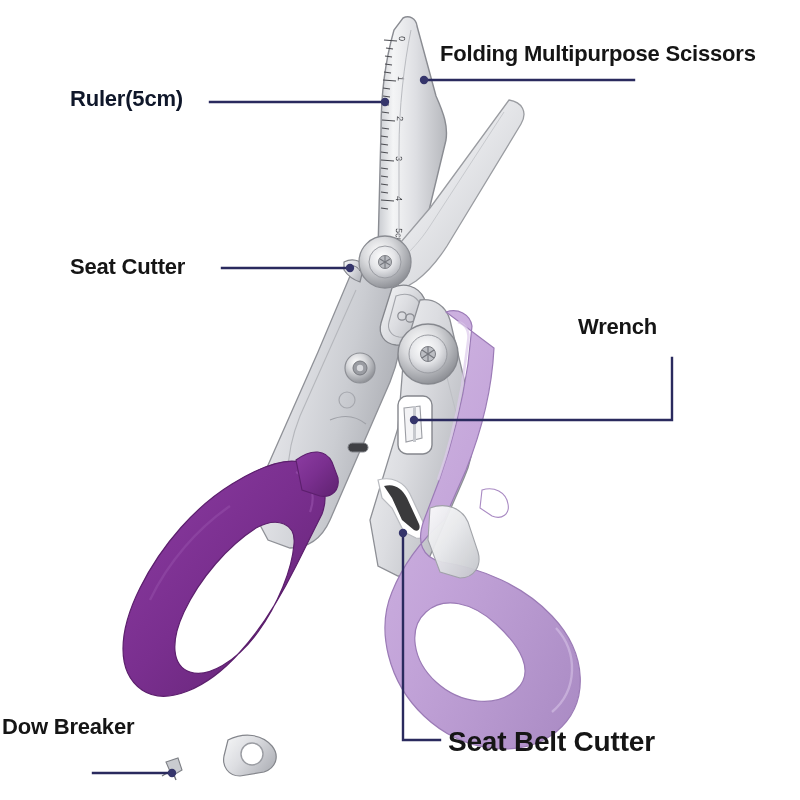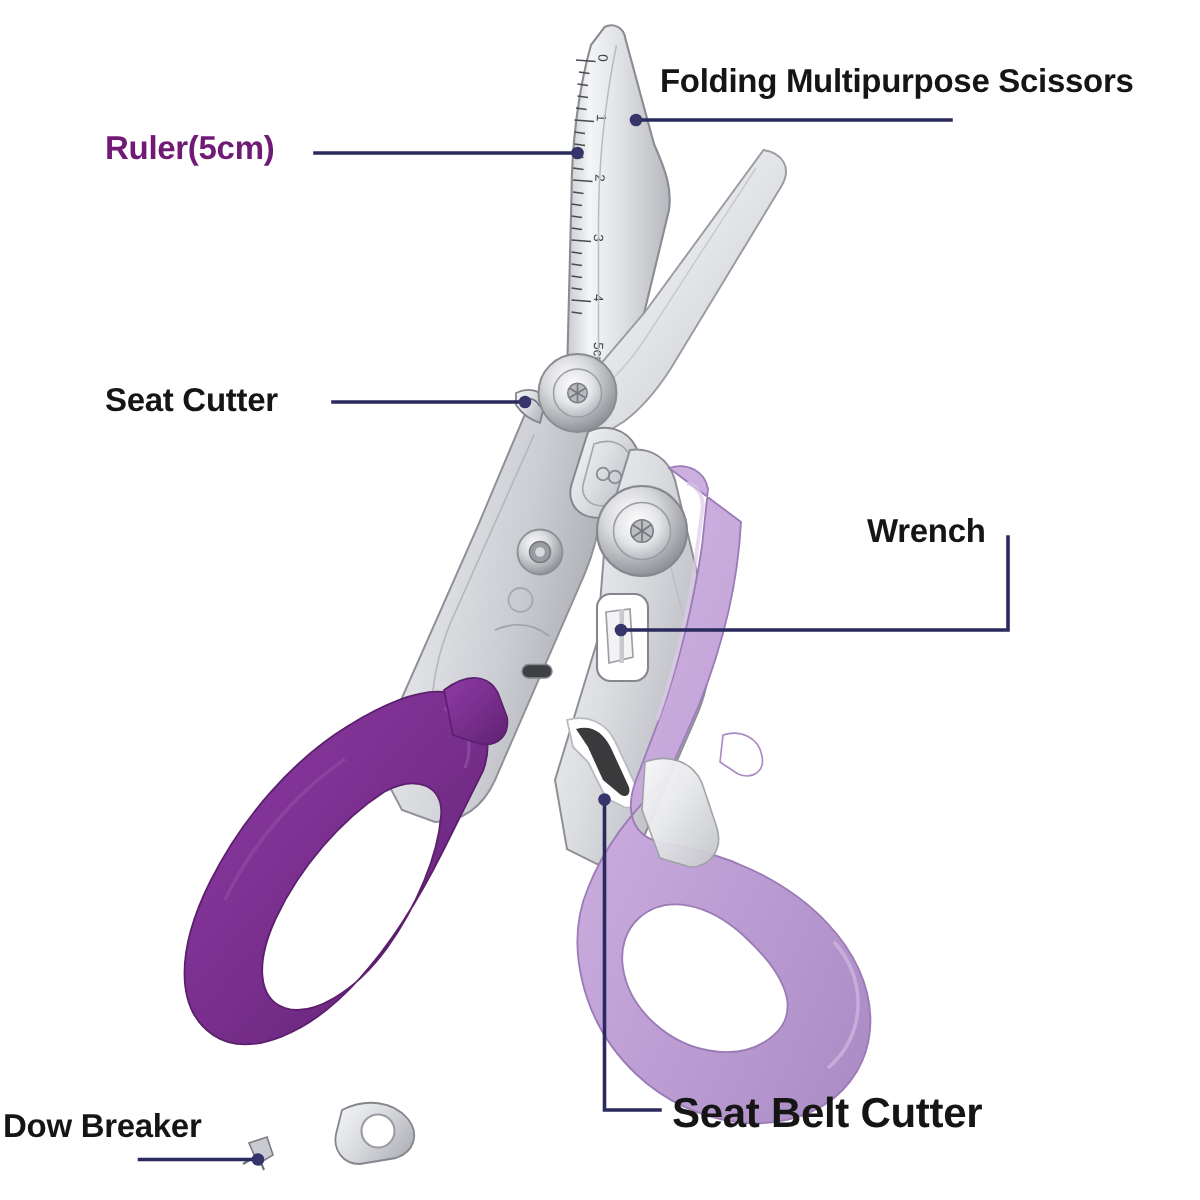--- a/index.html
+++ b/index.html
@@ -285,20 +285,20 @@
         <circle cx="385" cy="102" r="4.2" fill="#35356b"></circle>
         <circle cx="350" cy="268" r="4.2" fill="#35356b"></circle>
         <circle cx="414" cy="420" r="4.2" fill="#35356b"></circle>
         <circle cx="403" cy="533" r="4.2" fill="#35356b"></circle>
         <circle cx="172" cy="773" r="4.2" fill="#35356b"></circle>
       </g>
   </svg>
 
   <div id="labels">
       <div class="callout" style="left: 440px; top: 43px; font-size: 22px; color: rgb(21, 21, 21);">Folding Multipurpose Scissors</div>
-      <div class="callout" style="left: 70px; top: 88px; font-size: 22px; color: #701a75;">Ruler(5cm)</div>
+      <div class="callout" style="left: 70px; top: 88px; font-size: 22px; color: #0f172a;">Ruler(5cm)</div>
       <div class="callout" style="left: 70px; top: 256px; font-size: 22px; color: rgb(21, 21, 21);">Seat Cutter</div>
-      <div class="callout" style="left: 578px; top: 343px; font-size: 22px; color: rgb(21, 21, 21);">Wrench</div>
+      <div class="callout" style="left: 578px; top: 316px; font-size: 22px; color: rgb(21, 21, 21);">Wrench</div>
       <div class="callout" style="left: 448px; top: 728px; font-size: 28px; color: rgb(21, 21, 21);">Seat Belt Cutter</div>
-      <div class="callout" style="left: 2px; top: 740px; font-size: 22px; color: rgb(21, 21, 21);">Dow Breaker</div>
+      <div class="callout" style="left: 2px; top: 716px; font-size: 22px; color: rgb(21, 21, 21);">Dow Breaker</div>
     </div>
 
 </div>
 
 </body></html>

